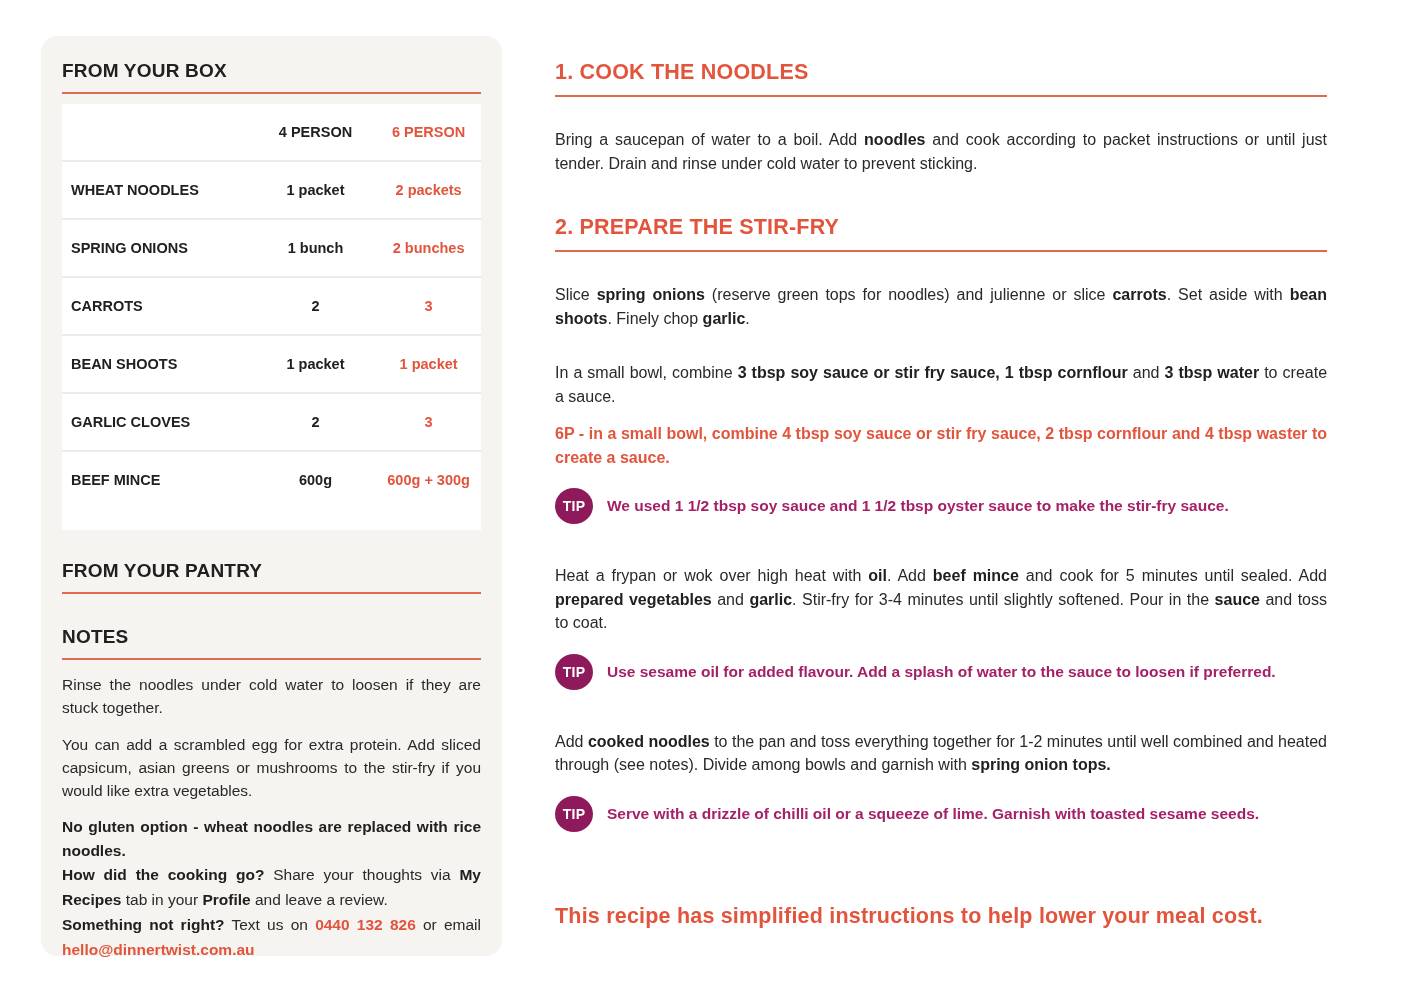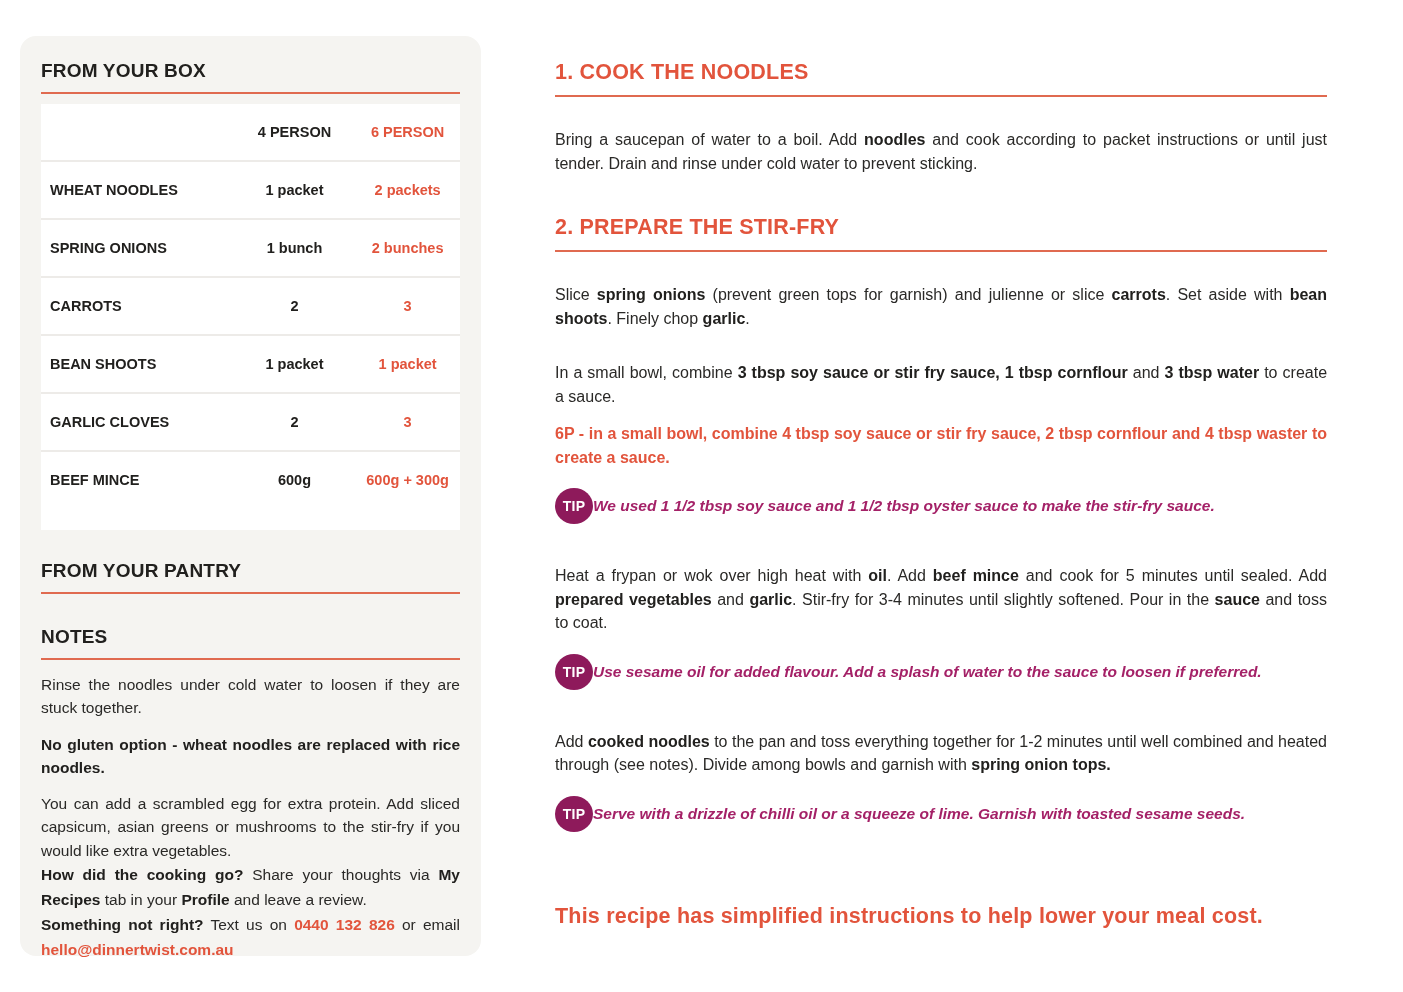--- a/index.html
+++ b/index.html
@@ -15,21 +15,21 @@
   *{margin:0;padding:0;box-sizing:border-box;}
   html,body{background:#ffffff;}
   body{
     width:1403px;height:992px;position:relative;overflow:hidden;
     font-family:"Liberation Sans", sans-serif;
     color:var(--body);
     -webkit-font-smoothing:antialiased;
   }
   
   .panel{
-    position:absolute;left:20px;top:36px;width:461px;height:920px;
+    position:absolute;left:41px;top:36px;width:461px;height:920px;
     background:var(--panel);border-radius:16px;
     padding:24px 21px 28px 21px;
     display:flex;flex-direction:column;
   }
   .section-title{
     font-size:19px;font-weight:700;color:var(--ink);letter-spacing:.2px;
     border-bottom:2px solid var(--accent-rule);
     padding-bottom:10px;
   }
   .table-card{background:#ffffff;margin-top:10px;padding-bottom:22px;}
@@ -64,28 +64,28 @@
     border-bottom:2px solid var(--accent-rule);
     padding-bottom:10px;
   }
   .main p.body{
     font-size:16px;line-height:1.47;text-align:justify;margin-top:31px;color:var(--body);
   }
   .main p.alt6p{
     font-size:16px;line-height:1.47;text-align:justify;margin-top:14px;
     color:var(--accent);font-weight:700;
   }
-  .tip{display:flex;margin-top:19px;align-items:flex-start;}
+  .tip{display:flex;gap:14px;margin-top:19px;align-items:flex-start;}
   .tip-badge{
     flex:0 0 auto;width:38px;height:36px;border-radius:50%;
     background:var(--tip-circle);color:#fff;font-weight:700;font-size:14px;
     display:flex;align-items:center;justify-content:center;letter-spacing:.2px;
   }
   .tip-text{
-    font-size:15.5px;font-weight:700;font-style:italic;color:var(--tip-text);
+    font-size:15.5px;font-weight:700;color:var(--tip-text);
     line-height:1.6;padding-top:6px;text-align:left;
   }
   .closing-note{
     margin-top:72px;font-size:21.5px;font-weight:700;color:var(--accent);letter-spacing:.2px;
   }
 </style>
 </head>
 <body>
 
 <aside class="panel">
@@ -134,41 +134,41 @@
     </table>
   </div>
 
   <div class="pantry">
     <h2 class="section-title">FROM YOUR PANTRY</h2>
   </div>
 
   <div class="notes">
     <h2 class="section-title">NOTES</h2>
     <p class="body">Rinse the noodles under cold water to loosen if they are stuck together.</p>
+    <p class="body">You can add a scrambled egg for extra protein. Add sliced capsicum, asian greens or mushrooms to the stir-fry if you would like extra vegetables.</p>
     <p class="body bold">No gluten option - wheat noodles are replaced with rice noodles.</p>
-    <p class="body">You can add a scrambled egg for extra protein. Add sliced capsicum, asian greens or mushrooms to the stir-fry if you would like extra vegetables.</p>
   </div>
 
   <div class="panel-footer">
     <p><span class="seg-b">How did the cooking go?</span><span> Share your thoughts via </span><span class="seg-b">My Recipes</span><span> tab in your </span><span class="seg-b">Profile</span><span> and leave a review.</span></p>
     <p><span><span class="seg-b">Something not right?</span><span> Text us on </span><span class="seg-accent">0440 132 826</span><span> or email </span></span><a class="seg-link" href="#">hello@dinnertwist.com.au</a></p>
   </div>
 
 </aside>
 
 <main class="main">
 
   <section class="step">
     <h2 class="step-title">1. COOK THE NOODLES</h2>
     <p class="body"><span>Bring a saucepan of water to a boil. Add </span><span class="seg-b">noodles</span><span> and cook according to packet instructions or until just tender. Drain and rinse under cold water to prevent sticking.</span></p>
   </section>
 
   <section class="step">
     <h2 class="step-title">2. PREPARE THE STIR-FRY</h2>
-    <p class="body"><span>Slice </span><span class="seg-b">spring onions</span><span> (prevent green tops for garnish) and julienne or slice </span><span class="seg-b">carrots</span><span>. Set aside with </span><span class="seg-b">bean shoots</span><span>. Finely chop </span><span class="seg-b">garlic</span><span>.</span></p>
+    <p class="body"><span>Slice </span><span class="seg-b">spring onions</span><span> (reserve green tops for noodles) and julienne or slice </span><span class="seg-b">carrots</span><span>. Set aside with </span><span class="seg-b">bean shoots</span><span>. Finely chop </span><span class="seg-b">garlic</span><span>.</span></p>
     <p class="body"><span>In a small bowl, combine </span><span class="seg-b">3 tbsp soy sauce or stir fry sauce,</span><span>  </span><span class="seg-b">1 tbsp cornflour</span><span> and </span><span class="seg-b">3 tbsp water</span><span> to create a sauce.</span></p>
     <p class="alt6p">6P - in a small bowl, combine 4 tbsp soy sauce or stir fry sauce, 2 tbsp cornflour and 4 tbsp waster to create a sauce.</p>
     <div class="tip">
       <span class="tip-badge">TIP</span>
       <span class="tip-text">We used 1 1/2 tbsp soy sauce and 1 1/2 tbsp oyster sauce to make the stir-fry sauce.</span>
     </div>
   </section>
 
   <section class="step">
     <p class="body"><span>Heat a frypan or wok over high heat with </span><span class="seg-b">oil</span><span>. Add </span><span class="seg-b">beef mince</span><span> and cook for 5 minutes until sealed. Add </span><span class="seg-b">prepared vegetables</span><span> and </span><span class="seg-b">garlic</span><span>. Stir-fry for 3-4 minutes until slightly softened. Pour in the </span><span class="seg-b">sauce</span><span> and toss to coat.</span></p>

